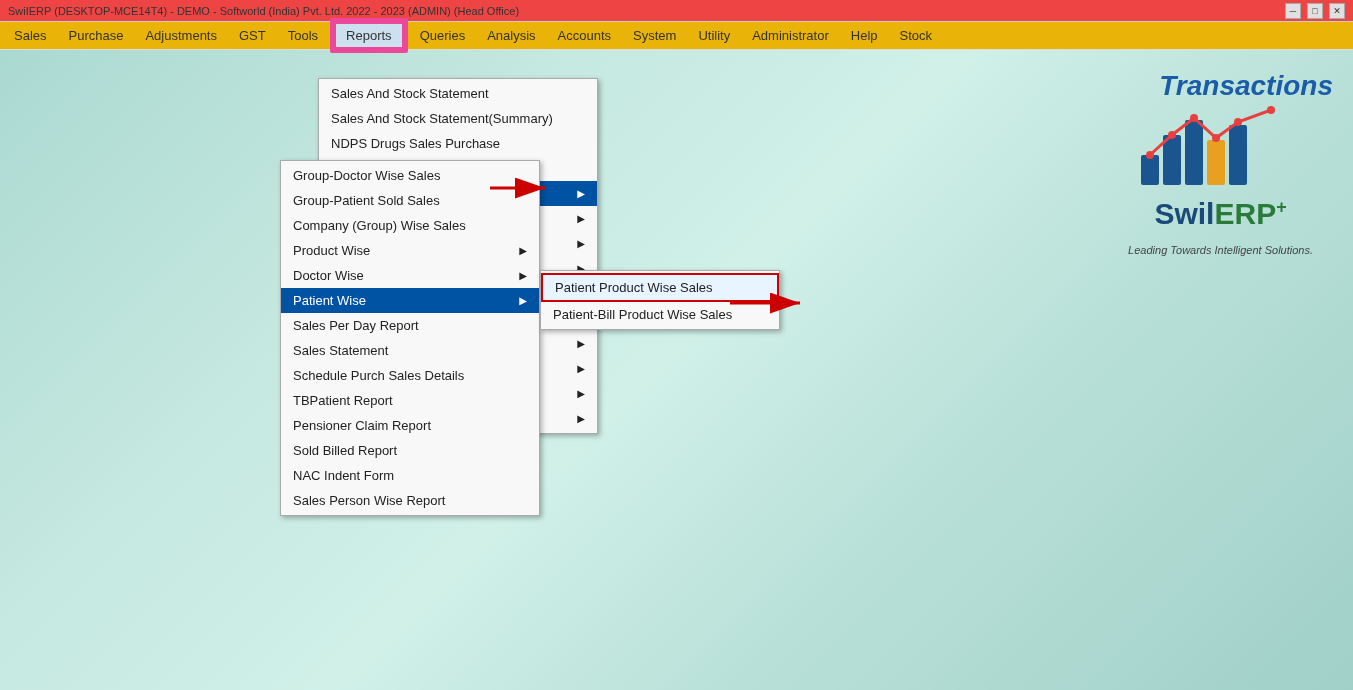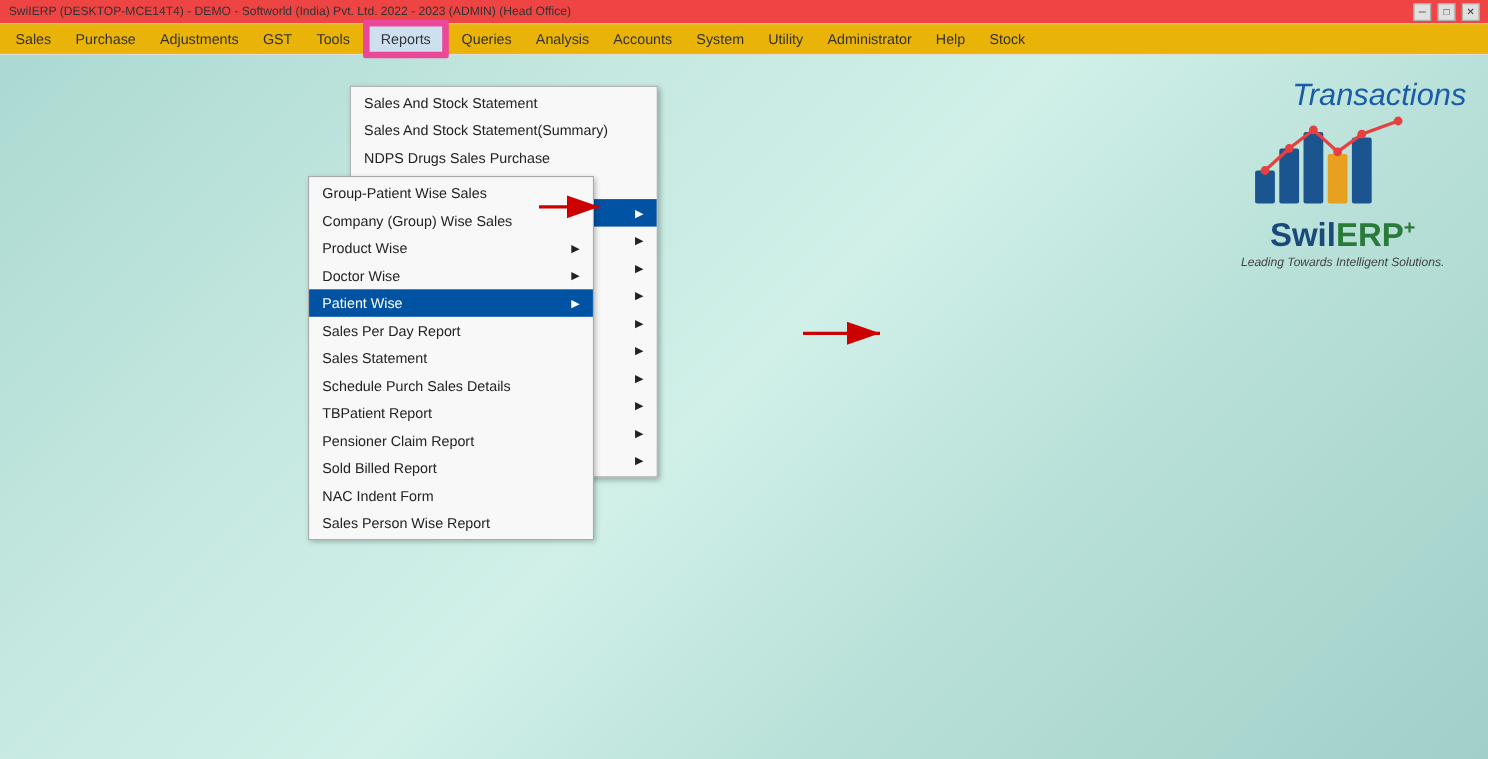--- a/index.html
+++ b/index.html
@@ -72,21 +72,21 @@
     }
 
     
     .transactions-label {
       position: absolute;
       top: 20px;
       right: 20px;
       font-size: 28px;
       font-style: italic;
       color: #1a5ca8;
-      font-weight: normal;
+      font-weight: bold;
       z-index: 1;
     }
 
     
     .logo-area {
       position: absolute;
       top: 50px;
       right: 40px;
       z-index: 1;
       text-align: center;
@@ -214,21 +214,21 @@
         <circle cx="41" cy="35" r="4" fill="#e84040"></circle>
         <circle cx="63" cy="18" r="4" fill="#e84040"></circle>
         <circle cx="85" cy="38" r="4" fill="#e84040"></circle>
         <circle cx="107" cy="22" r="4" fill="#e84040"></circle>
         <circle cx="140" cy="10" r="4" fill="#e84040"></circle>
       </svg>
     </div>
     <div style="font-size:30px; font-weight:bold; color:#1a4a7a; line-height:1;">
       Swil<span style="color:#2a7a3a;">ERP</span><span style="color:#2a7a3a; font-size:18px; vertical-align:super;">+</span>
     </div>
-    <div style="font-size:11px; color:#444; font-style:italic; margin-top:3px;">Leading Towards Intelligent Solutions.</div>
+    <div style="font-size:11px; color:#444; font-style:italic; margin-top:15px;">Leading Towards Intelligent Solutions.</div>
   </div>
 
   <div class="dropdown-container" style="left: 318px; top: 28px;">
     <div class="dropdown-menu">
       <div class="dropdown-item">Sales And Stock Statement</div>
       <div class="dropdown-item">Sales And Stock Statement(Summary)</div>
       <div class="dropdown-item">NDPS Drugs Sales  Purchase</div>
       <div class="dropdown-item">Price List</div>
       <div class="dropdown-item highlighted">
         <span>Sales Analysis</span>
@@ -267,21 +267,22 @@
         <span class="arrow">▶</span>
       </div>
       <div class="dropdown-item">
         <span>Price List</span>
         <span class="arrow">▶</span>
       </div>
     </div>
   </div>
 
   <div class="submenu-level2">
-    <div class="dropdown-item">Group-Patient Wise Sales</div>
+    <div class="dropdown-item">Group-Doctor Wise Sales</div>
+    <div class="dropdown-item">Group-Patient Sold Sales</div>
     <div class="dropdown-item">Company (Group) Wise Sales</div>
     <div class="dropdown-item">
       <span>Product Wise</span>
       <span class="arrow">▶</span>
     </div>
     <div class="dropdown-item">
       <span>Doctor Wise</span>
       <span class="arrow">▶</span>
     </div>
     <div class="dropdown-item highlighted">
@@ -291,20 +292,24 @@
     <div class="dropdown-item">Sales Per Day Report</div>
     <div class="dropdown-item">Sales Statement</div>
     <div class="dropdown-item">Schedule Purch Sales Details</div>
     <div class="dropdown-item">TBPatient Report</div>
     <div class="dropdown-item">Pensioner Claim Report</div>
     <div class="dropdown-item">Sold Billed Report</div>
     <div class="dropdown-item">NAC Indent Form</div>
     <div class="dropdown-item">Sales Person Wise Report</div>
   </div>
 
+  <div class="submenu-level3">
+    <div class="dropdown-item red-box">Patient Product Wise Sales</div>
+    <div class="dropdown-item">Patient-Bill Product Wise Sales</div>
+  </div>
 
   <svg class="arrow-svg" style="left:0; top:0; width:100%; height:100%;">
 
     <defs>
       <marker id="arrowhead1" markerWidth="10" markerHeight="7" refX="10" refY="3.5" orient="auto">
         <polygon points="0 0, 10 3.5, 0 7" fill="#cc0000"></polygon>
       </marker>
       <marker id="arrowhead2" markerWidth="10" markerHeight="7" refX="10" refY="3.5" orient="auto">
         <polygon points="0 0, 10 3.5, 0 7" fill="#cc0000"></polygon>
       </marker>

